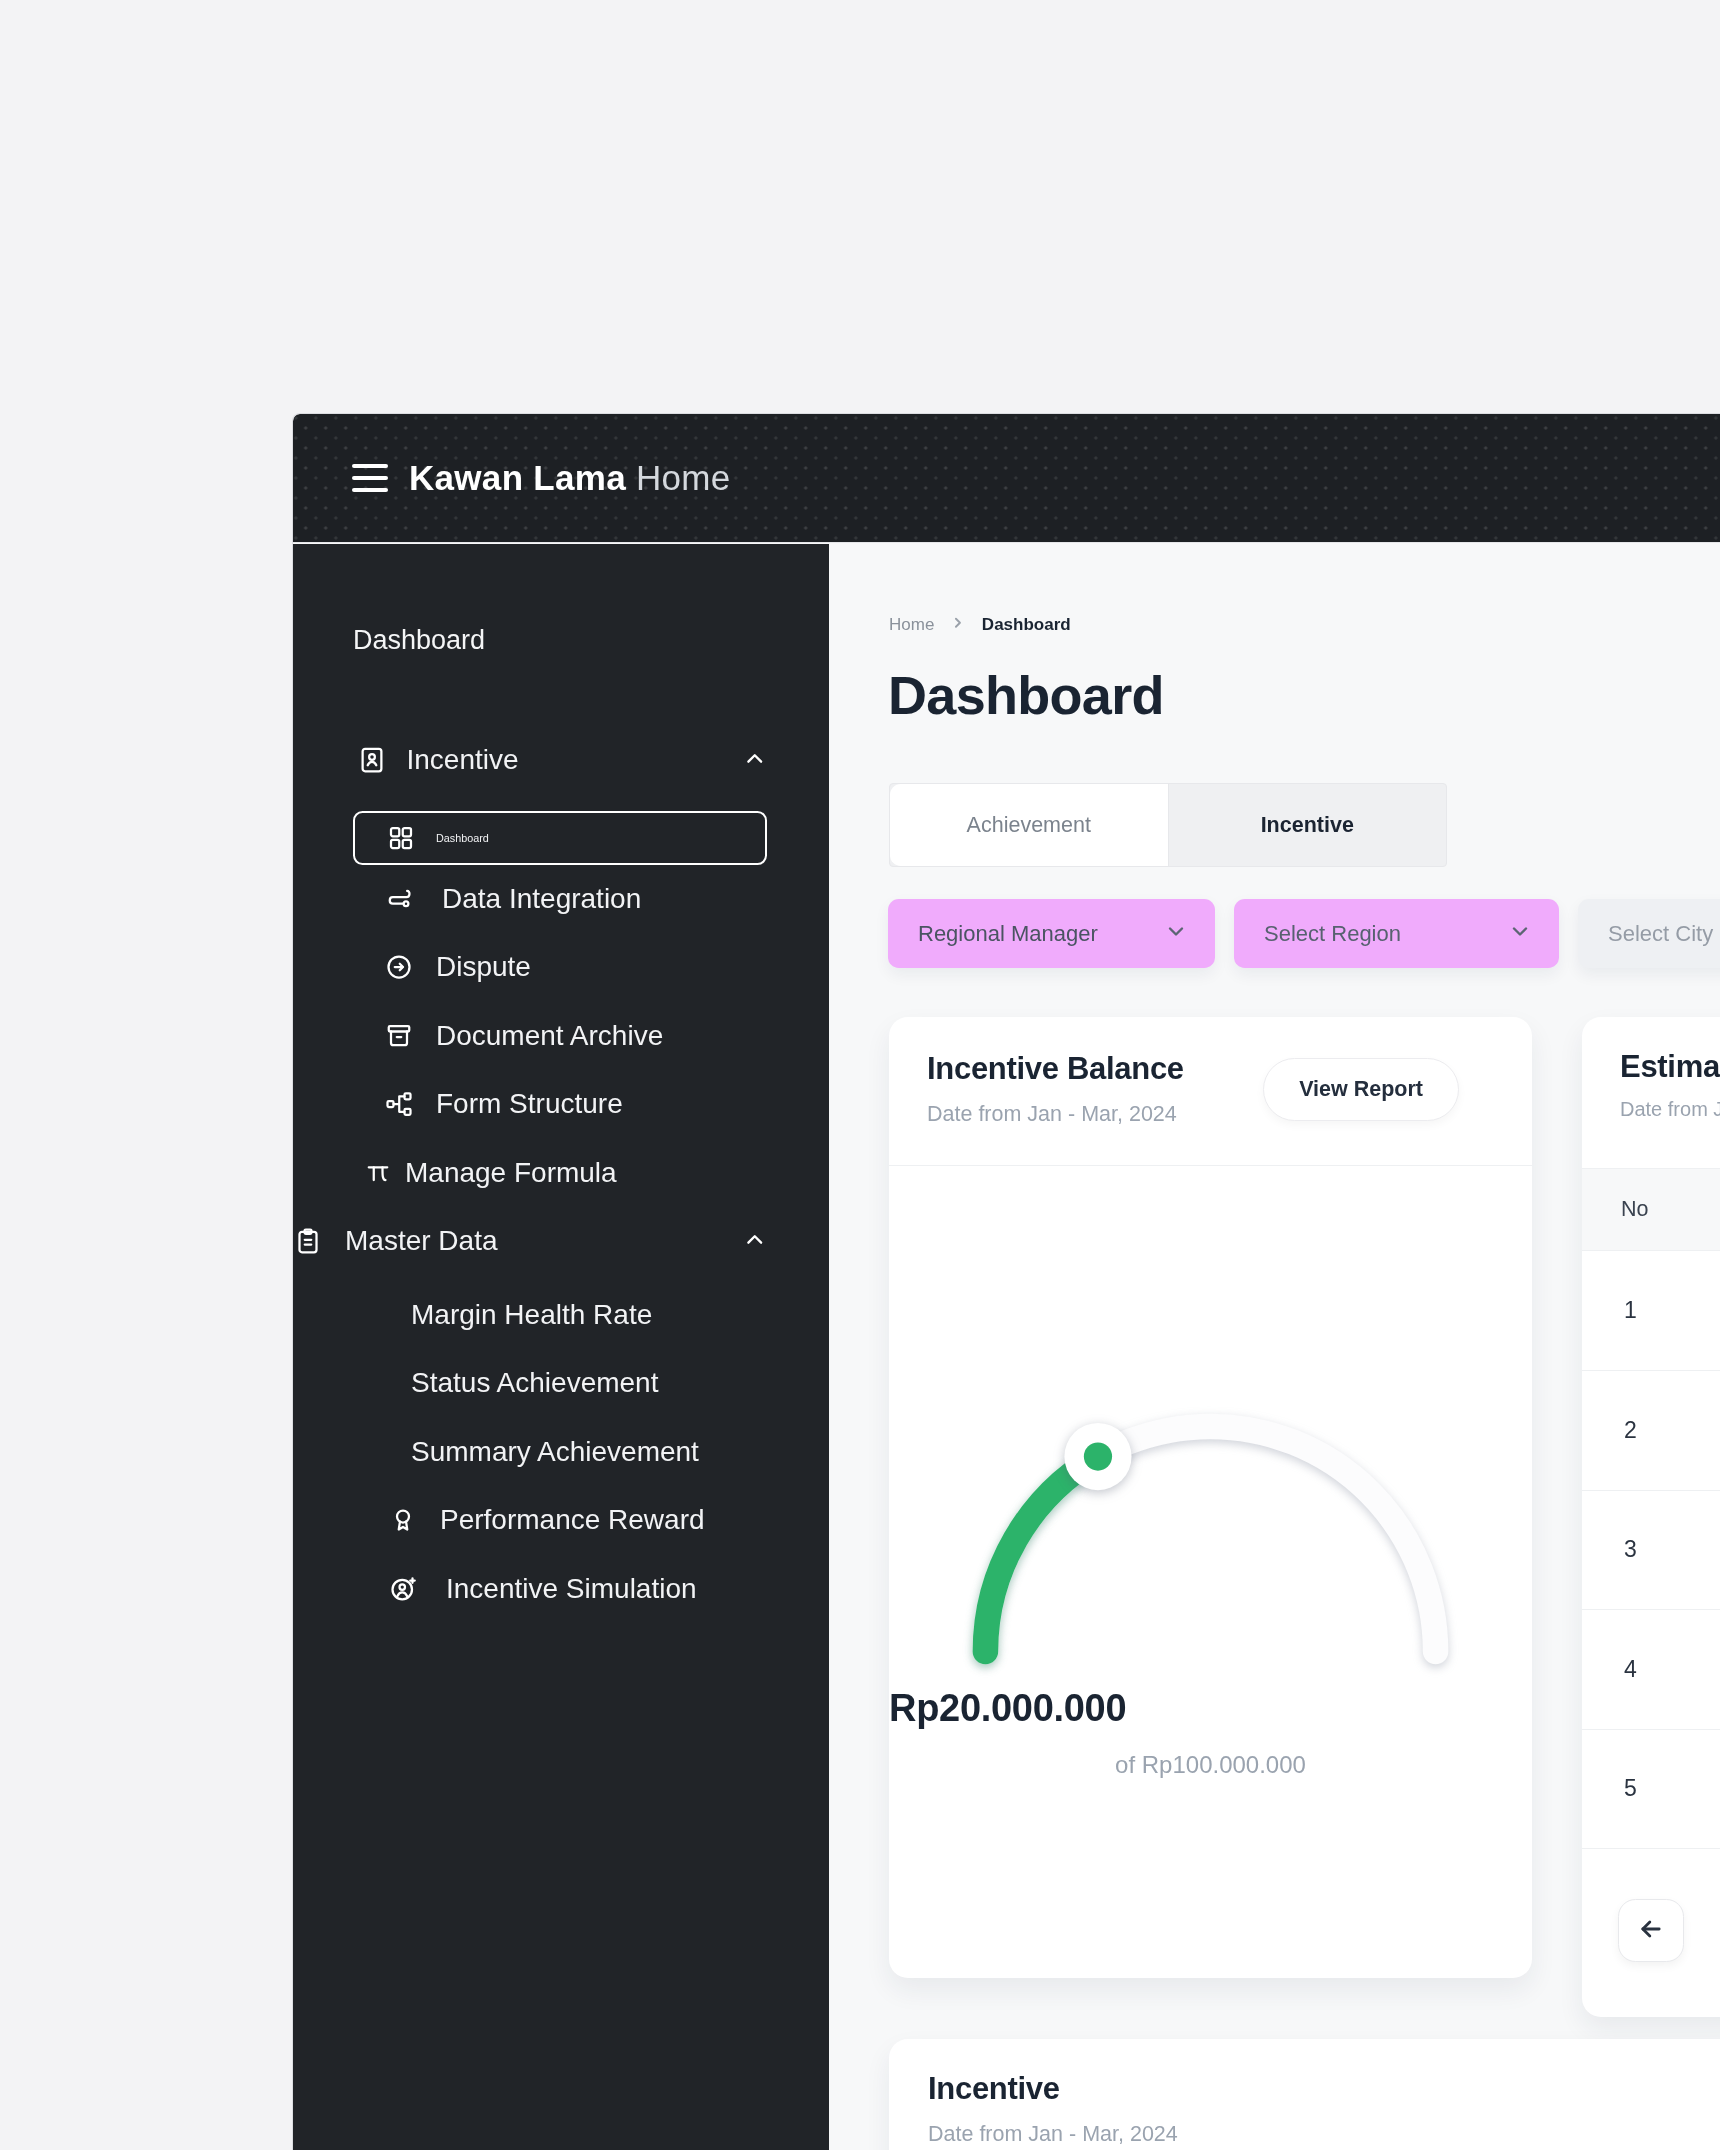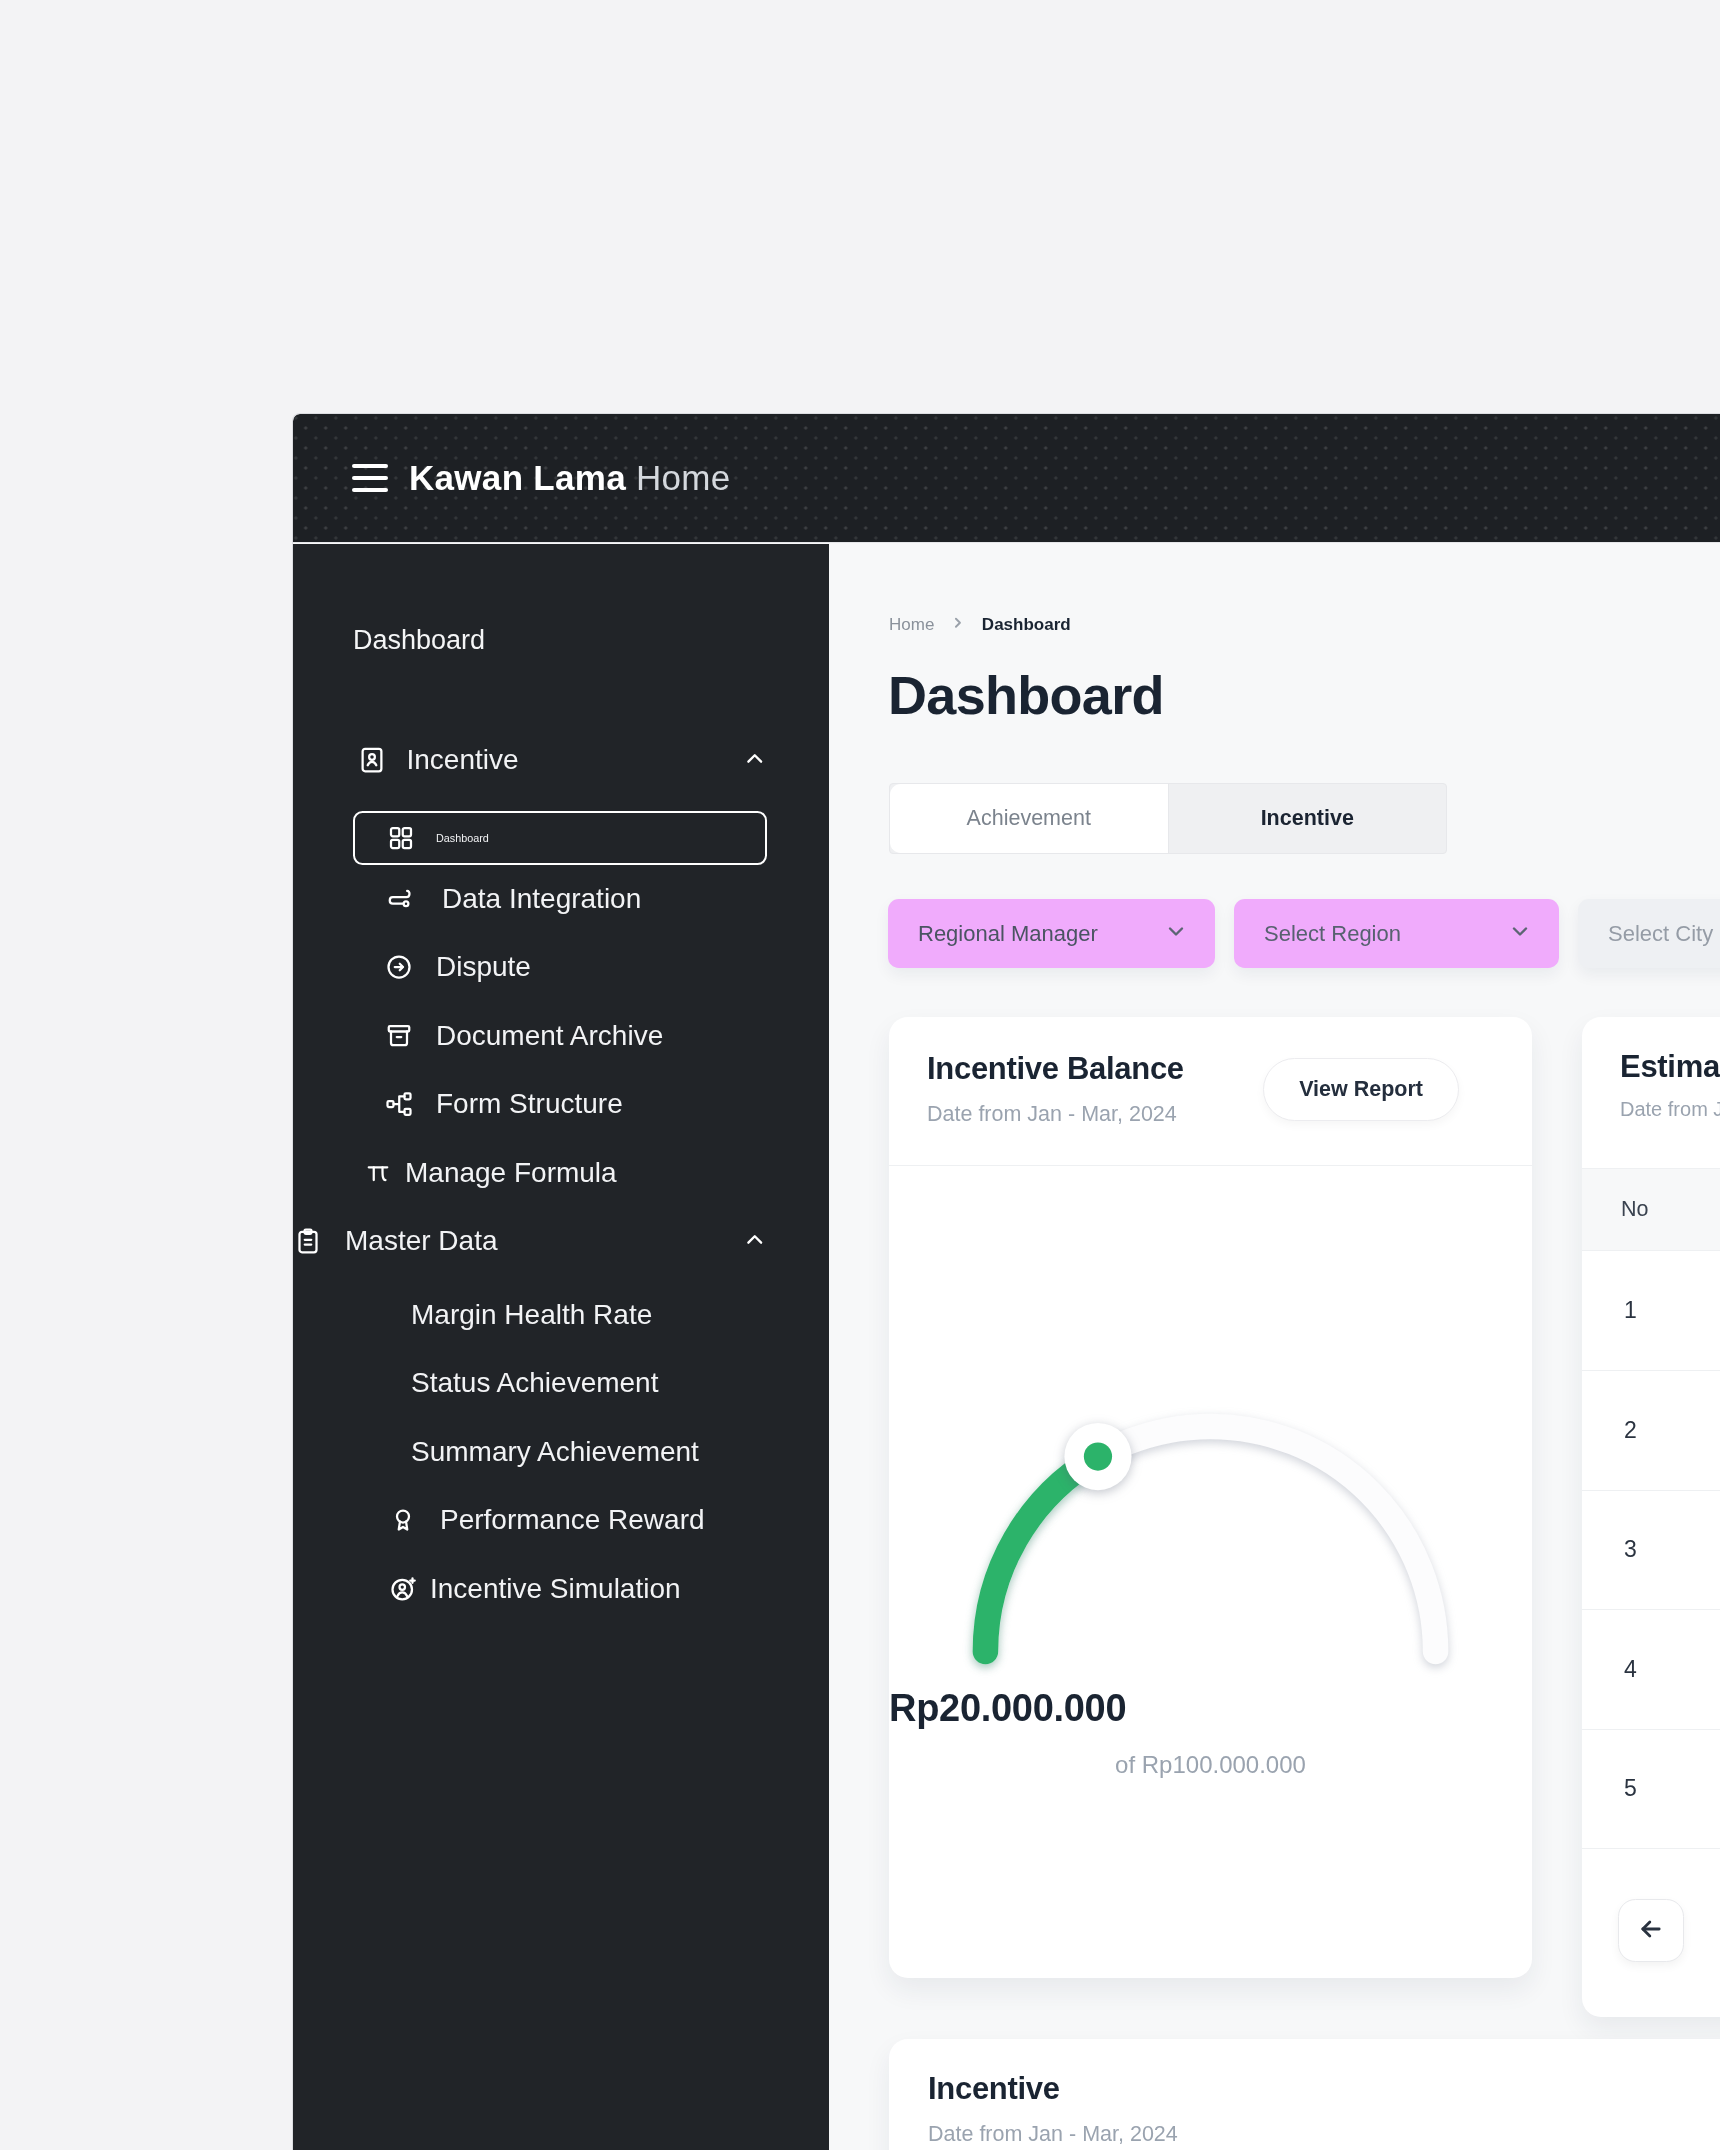--- a/index.html
+++ b/index.html
@@ -36,21 +36,21 @@
   .chev svg{width:25.5px;height:25.5px;stroke:#fff;fill:none;stroke-width:2.2;stroke-linecap:round;stroke-linejoin:round}
   .selected-item{position:absolute;left:60px;top:267px;width:414px;height:54px;border:2px solid #fff;border-radius:9.4px;
     display:flex;align-items:center;padding-left:31px;gap:20px;cursor:pointer;}
   
   .main{position:absolute;left:536px;top:130px;right:0;bottom:0;background:var(--main_bg);}
   .breadcrumb{position:absolute;left:60px;top:70px;display:flex;align-items:center;gap:15px;font-size:17px;}
   .breadcrumb .home{color:#8a919b;cursor:pointer}
   .breadcrumb .sep svg{width:17.5px;height:17.5px;stroke:#9aa1aa;fill:none;stroke-width:2.6;stroke-linecap:round;stroke-linejoin:round}
   .breadcrumb .cur{color:var(--dark_text);font-weight:700}
   .page-title{position:absolute;left:59px;top:120px;font-size:54px;font-weight:700;color:var(--dark_text);letter-spacing:-0.7px}
-  .tabs{position:absolute;left:60px;top:239px;width:558px;height:71px;border:1.3px solid #e7e8eb;border-radius:4px;
+  .tabs{position:absolute;left:60px;top:239px;width:558px;height:84px;border:1.3px solid #e7e8eb;border-radius:4px;
     background:#eff0f2;display:flex;overflow:hidden;}
   .tab{flex:1;display:flex;align-items:center;justify-content:center;font-size:21.5px;cursor:pointer}
   .tab.inactive{background:#fff;color:#7b838d;border-radius:10.8px 0 0 10.8px;border-right:1.3px solid #e7e8eb}
   .tab.active{color:#1b2432;font-weight:700}
   .filters{position:absolute;left:59px;top:355px;display:flex;gap:19px;}
   .filter{position:relative;height:69px;background:#f0abfc;border-radius:10.8px;display:flex;align-items:center;
     padding:0 74px 0 30px;font-size:22px;color:#4a5462;white-space:nowrap;cursor:pointer;
     box-shadow:0 6.7px 15px rgba(25,35,60,.06);}
   .filter .chevd{position:absolute;right:27px;top:50%;transform:translateY(-50%)}
   .filter .chevd svg{width:24px;height:24px;stroke:#5c6573;fill:none;stroke-width:2.4;stroke-linecap:round;stroke-linejoin:round}
@@ -221,21 +221,21 @@
     <div class="side-row" style="top:946px;padding-left:95px;gap:22px;">
       <span class="icon">
         <svg viewBox="0 0 24 24">
             <circle cx="12" cy="9.2" r="4.8"></circle>
             <path d="m9.6 13.2-1 6.4 3.4-2 3.4 2-1-6.4"></path>
           </svg>
       </span>
       <span class="lbl">Performance Reward</span>
     </div>
 
-    <div class="side-row" style="top:1015px;padding-left:95px;gap:12px;">
+    <div class="side-row" style="top:1015px;padding-left:95px;gap:28px;">
       <span class="icon">
         <svg viewBox="0 0 24 24">
             <circle cx="11.4" cy="12.4" r="7.8"></circle>
             <circle cx="11.4" cy="10.4" r="2.2"></circle>
             <path d="M7.6 17.6c.8-1.9 2.2-2.9 3.8-2.9s3 1 3.8 2.9"></path>
             <path d="M19.6 3.4v3.6M17.8 5.2h3.6"></path>
           </svg>
       </span>
       <span class="lbl">Incentive Simulation</span>
     </div>

